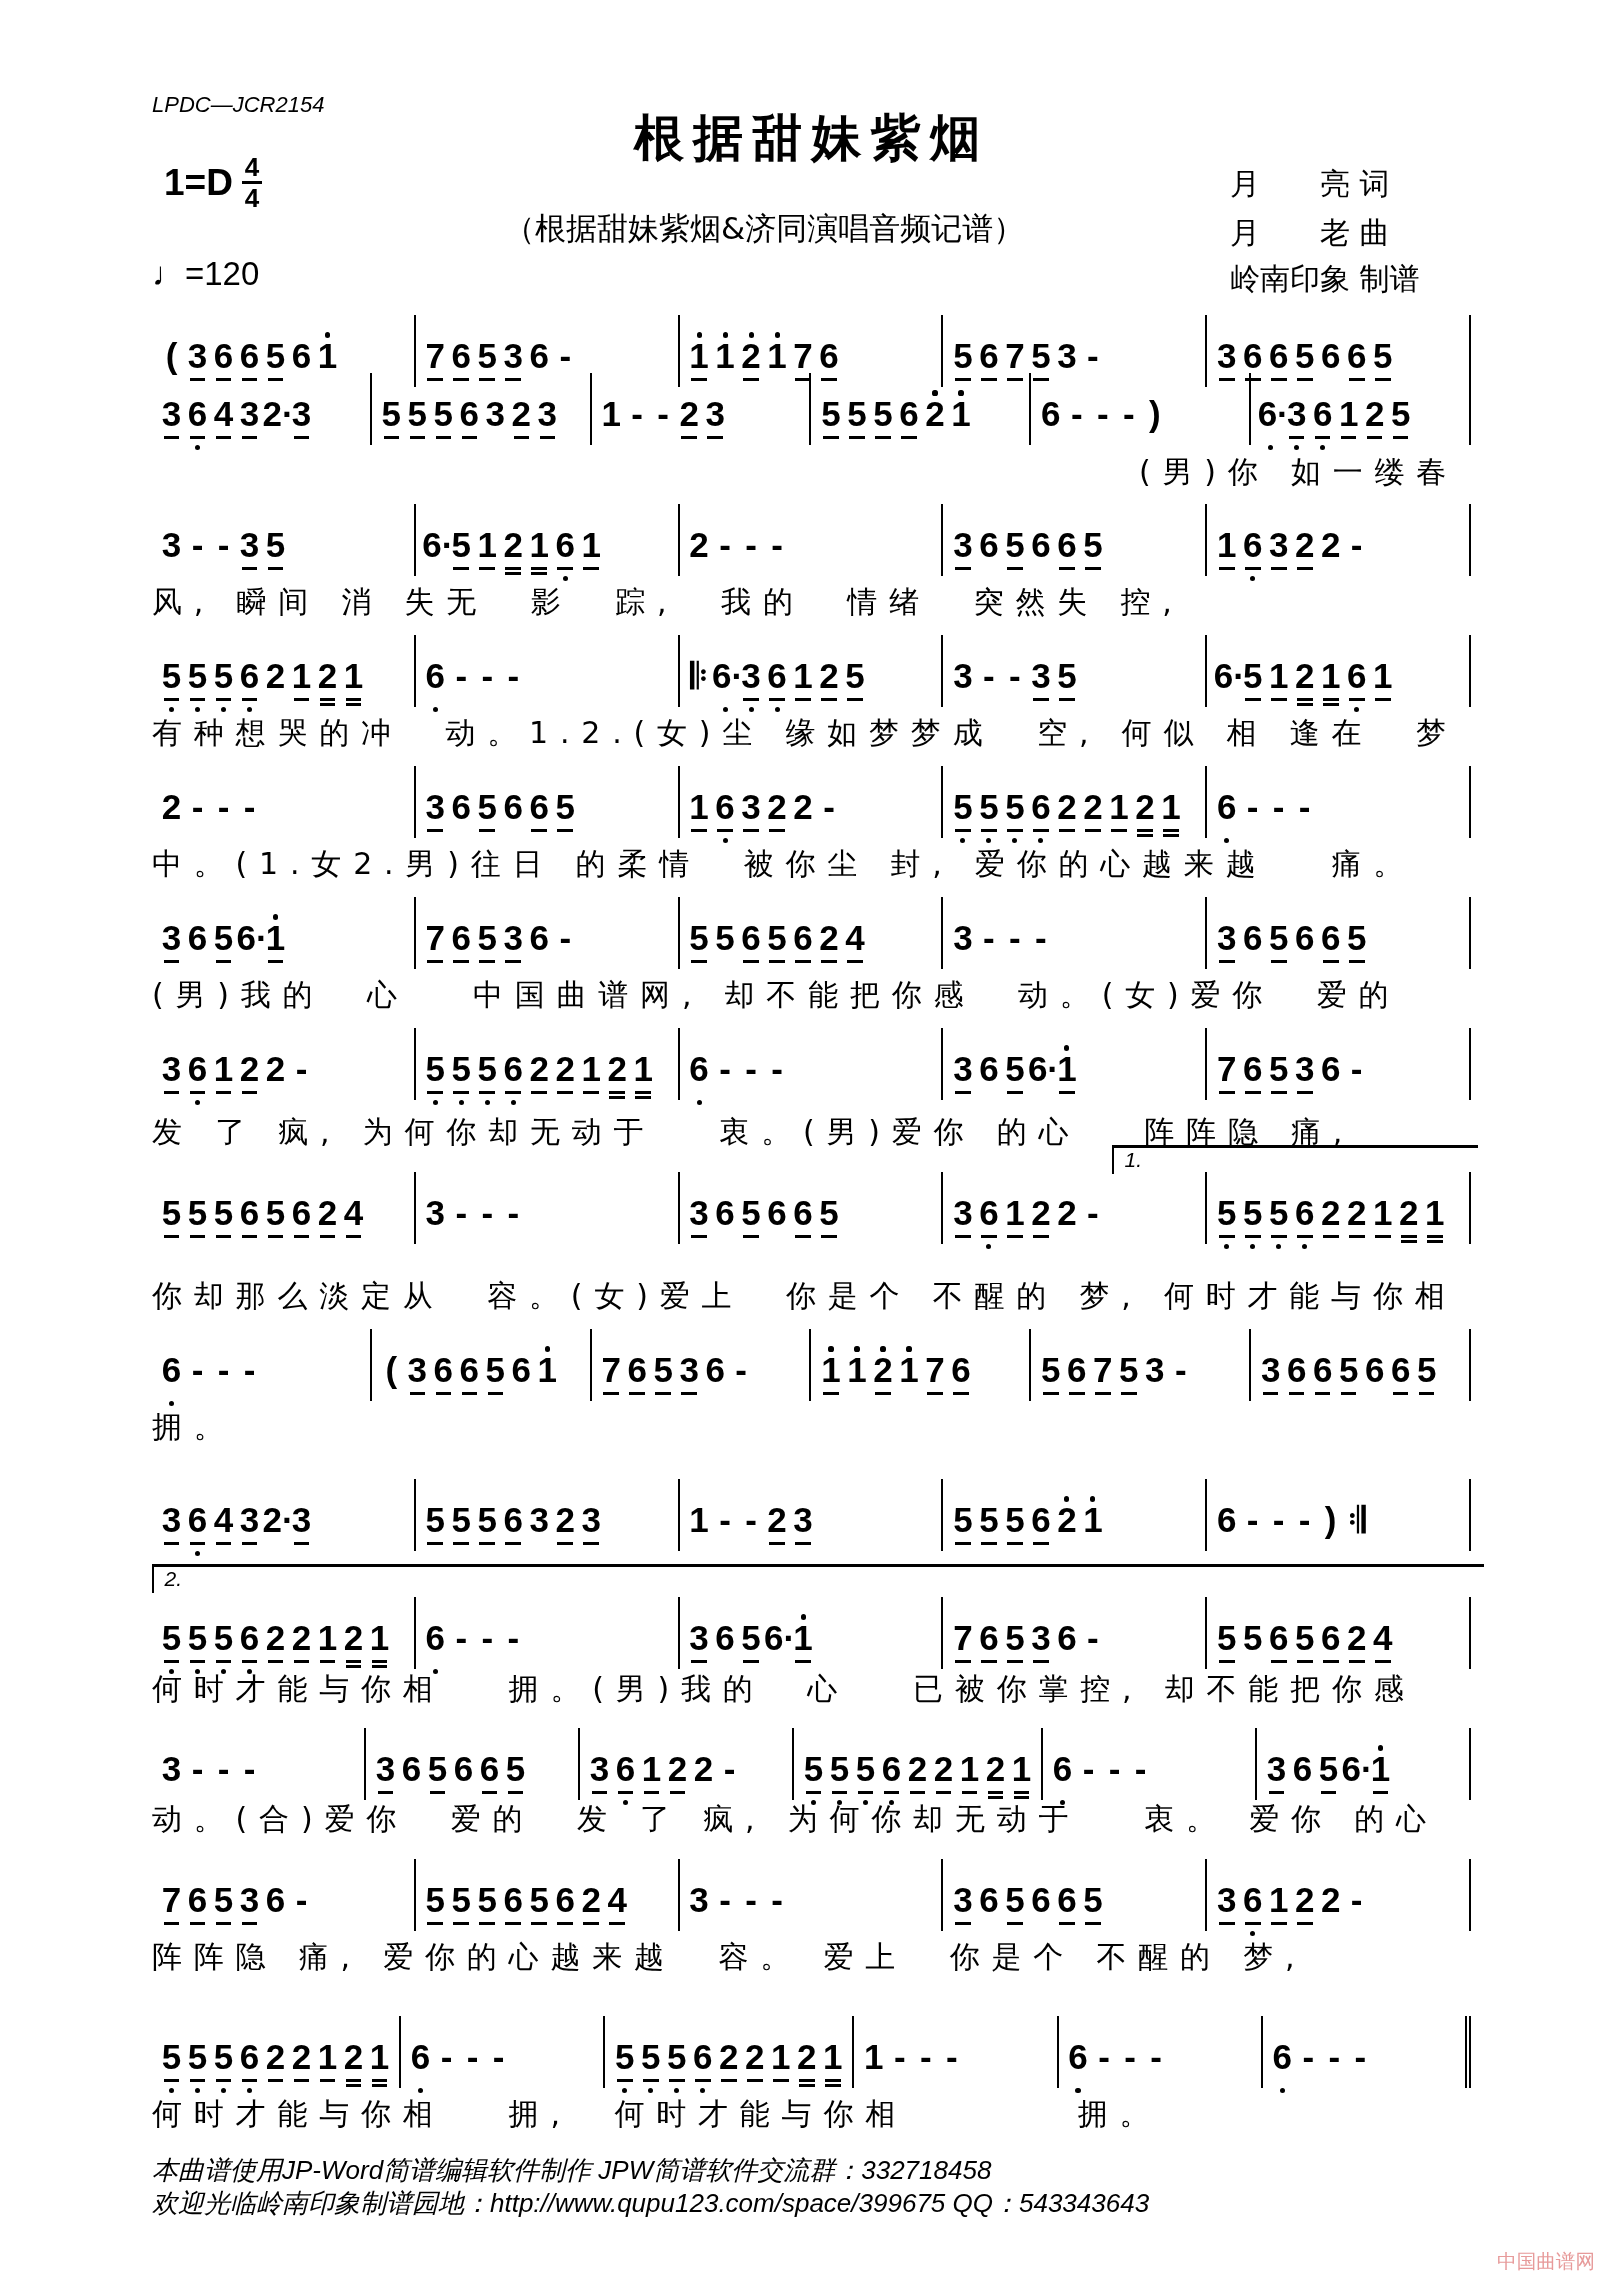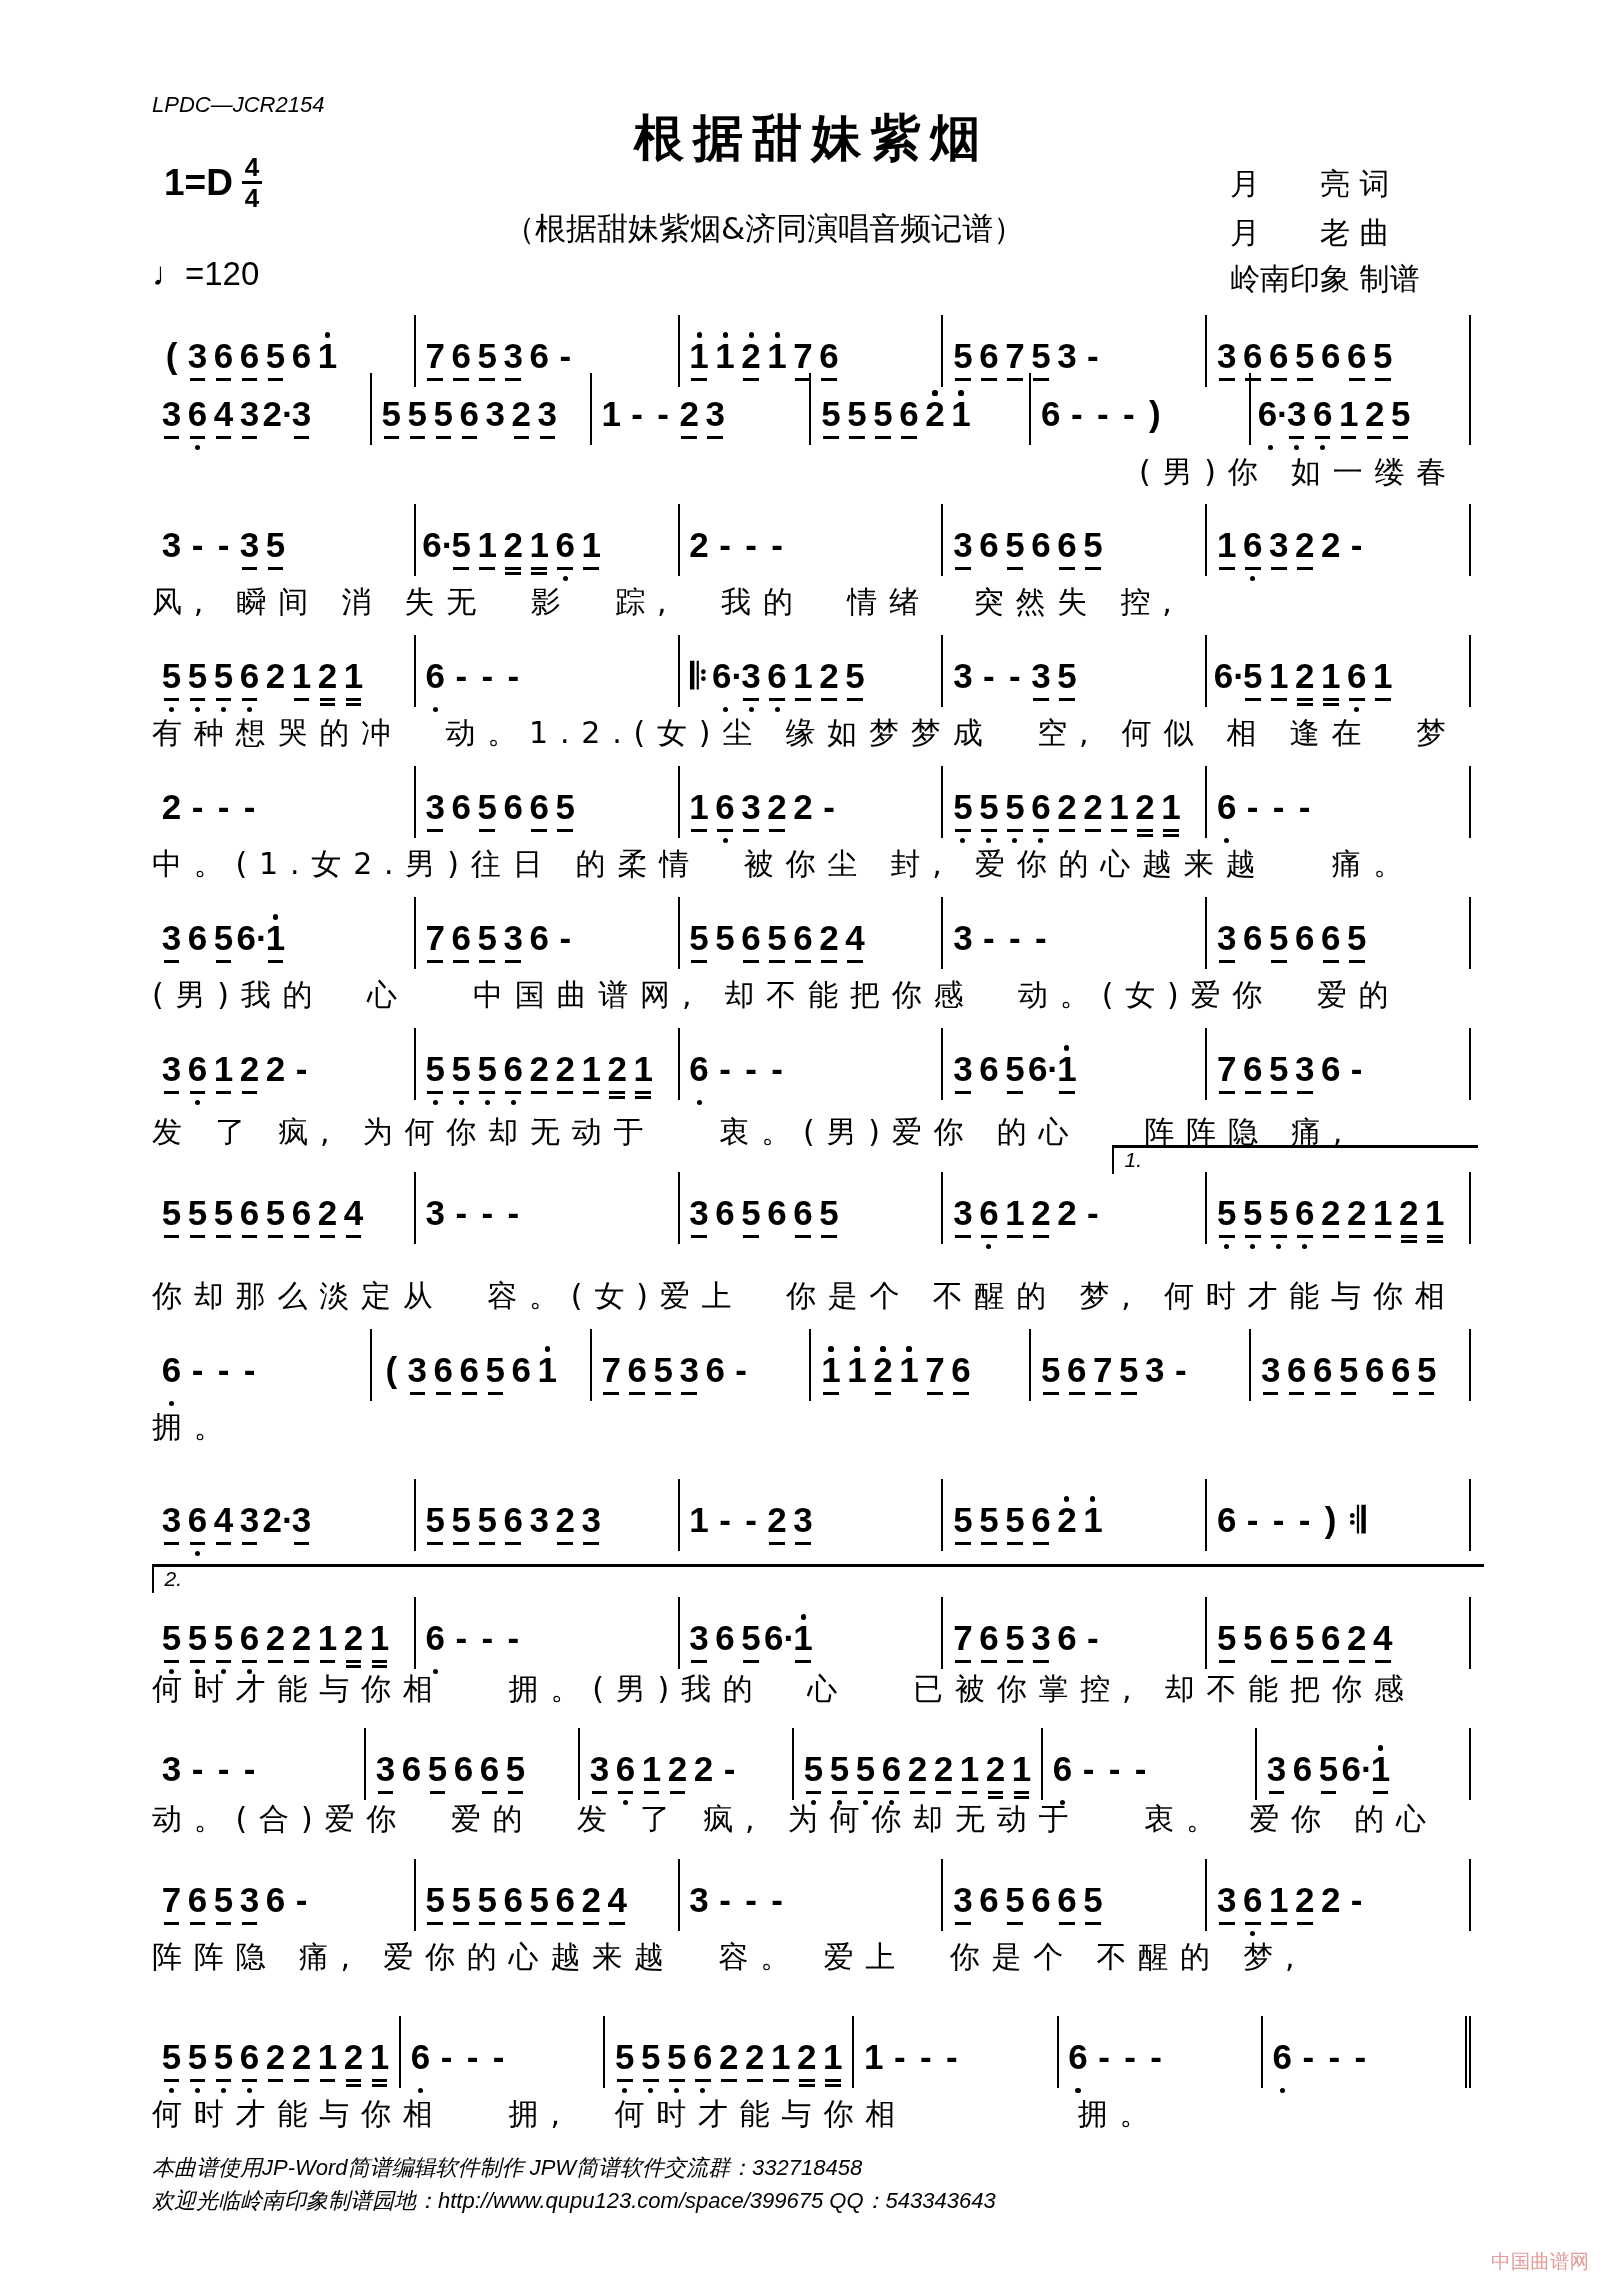--- a/index.html
+++ b/index.html
@@ -19,22 +19,22 @@
   .bar.first{border-left:none;}
   .bar.endline{border-right:2px solid #000;}
   .bar.final{border-right:6.5px double #000;}
   .tok{position:relative;font-size:35px;font-weight:bold;line-height:39px;width:26px;text-align:center;padding-bottom:11.8px;}
   .tok .ud{position:absolute;left:5.2px;right:5.2px;height:2.6px;background:#000;}
   .tok .hi,.tok .lo{position:absolute;left:50%;width:5.2px;height:5.2px;margin-left:-2.6px;border-radius:50%;background:#000;}
   .tok .hi{top:-3.9px;}
   .tok .lo{bottom:-5.2px;}
   .lyr{position:absolute;left:152px;width:1319px;font-size:30px;font-family:"DejaVu Sans",sans-serif;letter-spacing:11.8px;white-space:pre;}
   .volta{position:absolute;border-top:3.3px solid #000;border-left:2px solid #000;height:26px;font-size:21px;font-style:italic;padding-left:10.5px;}
-  .foot{left:152px;font-size:22px;font-style:italic;}
-  #wm{right:34px;bottom:19.6px;font-size:19.6px;color:#e79a9a;font-family:Liberation Serif, serif;}
+  .foot{left:152px;font-size:26px;font-style:italic;}
+  #wm{right:28px;bottom:19.6px;font-size:19.6px;color:#e79a9a;font-family:Liberation Serif, serif;}
 </style>
 </head>
 <body>
 
 <div class="abs" id="code">LPDC—JCR2154</div>
 <div class="abs" id="title">根据甜妹紫烟</div>
 <div class="abs" id="key">
   <span>1=D</span>
   <span class="frac">
     <span>4</span>

